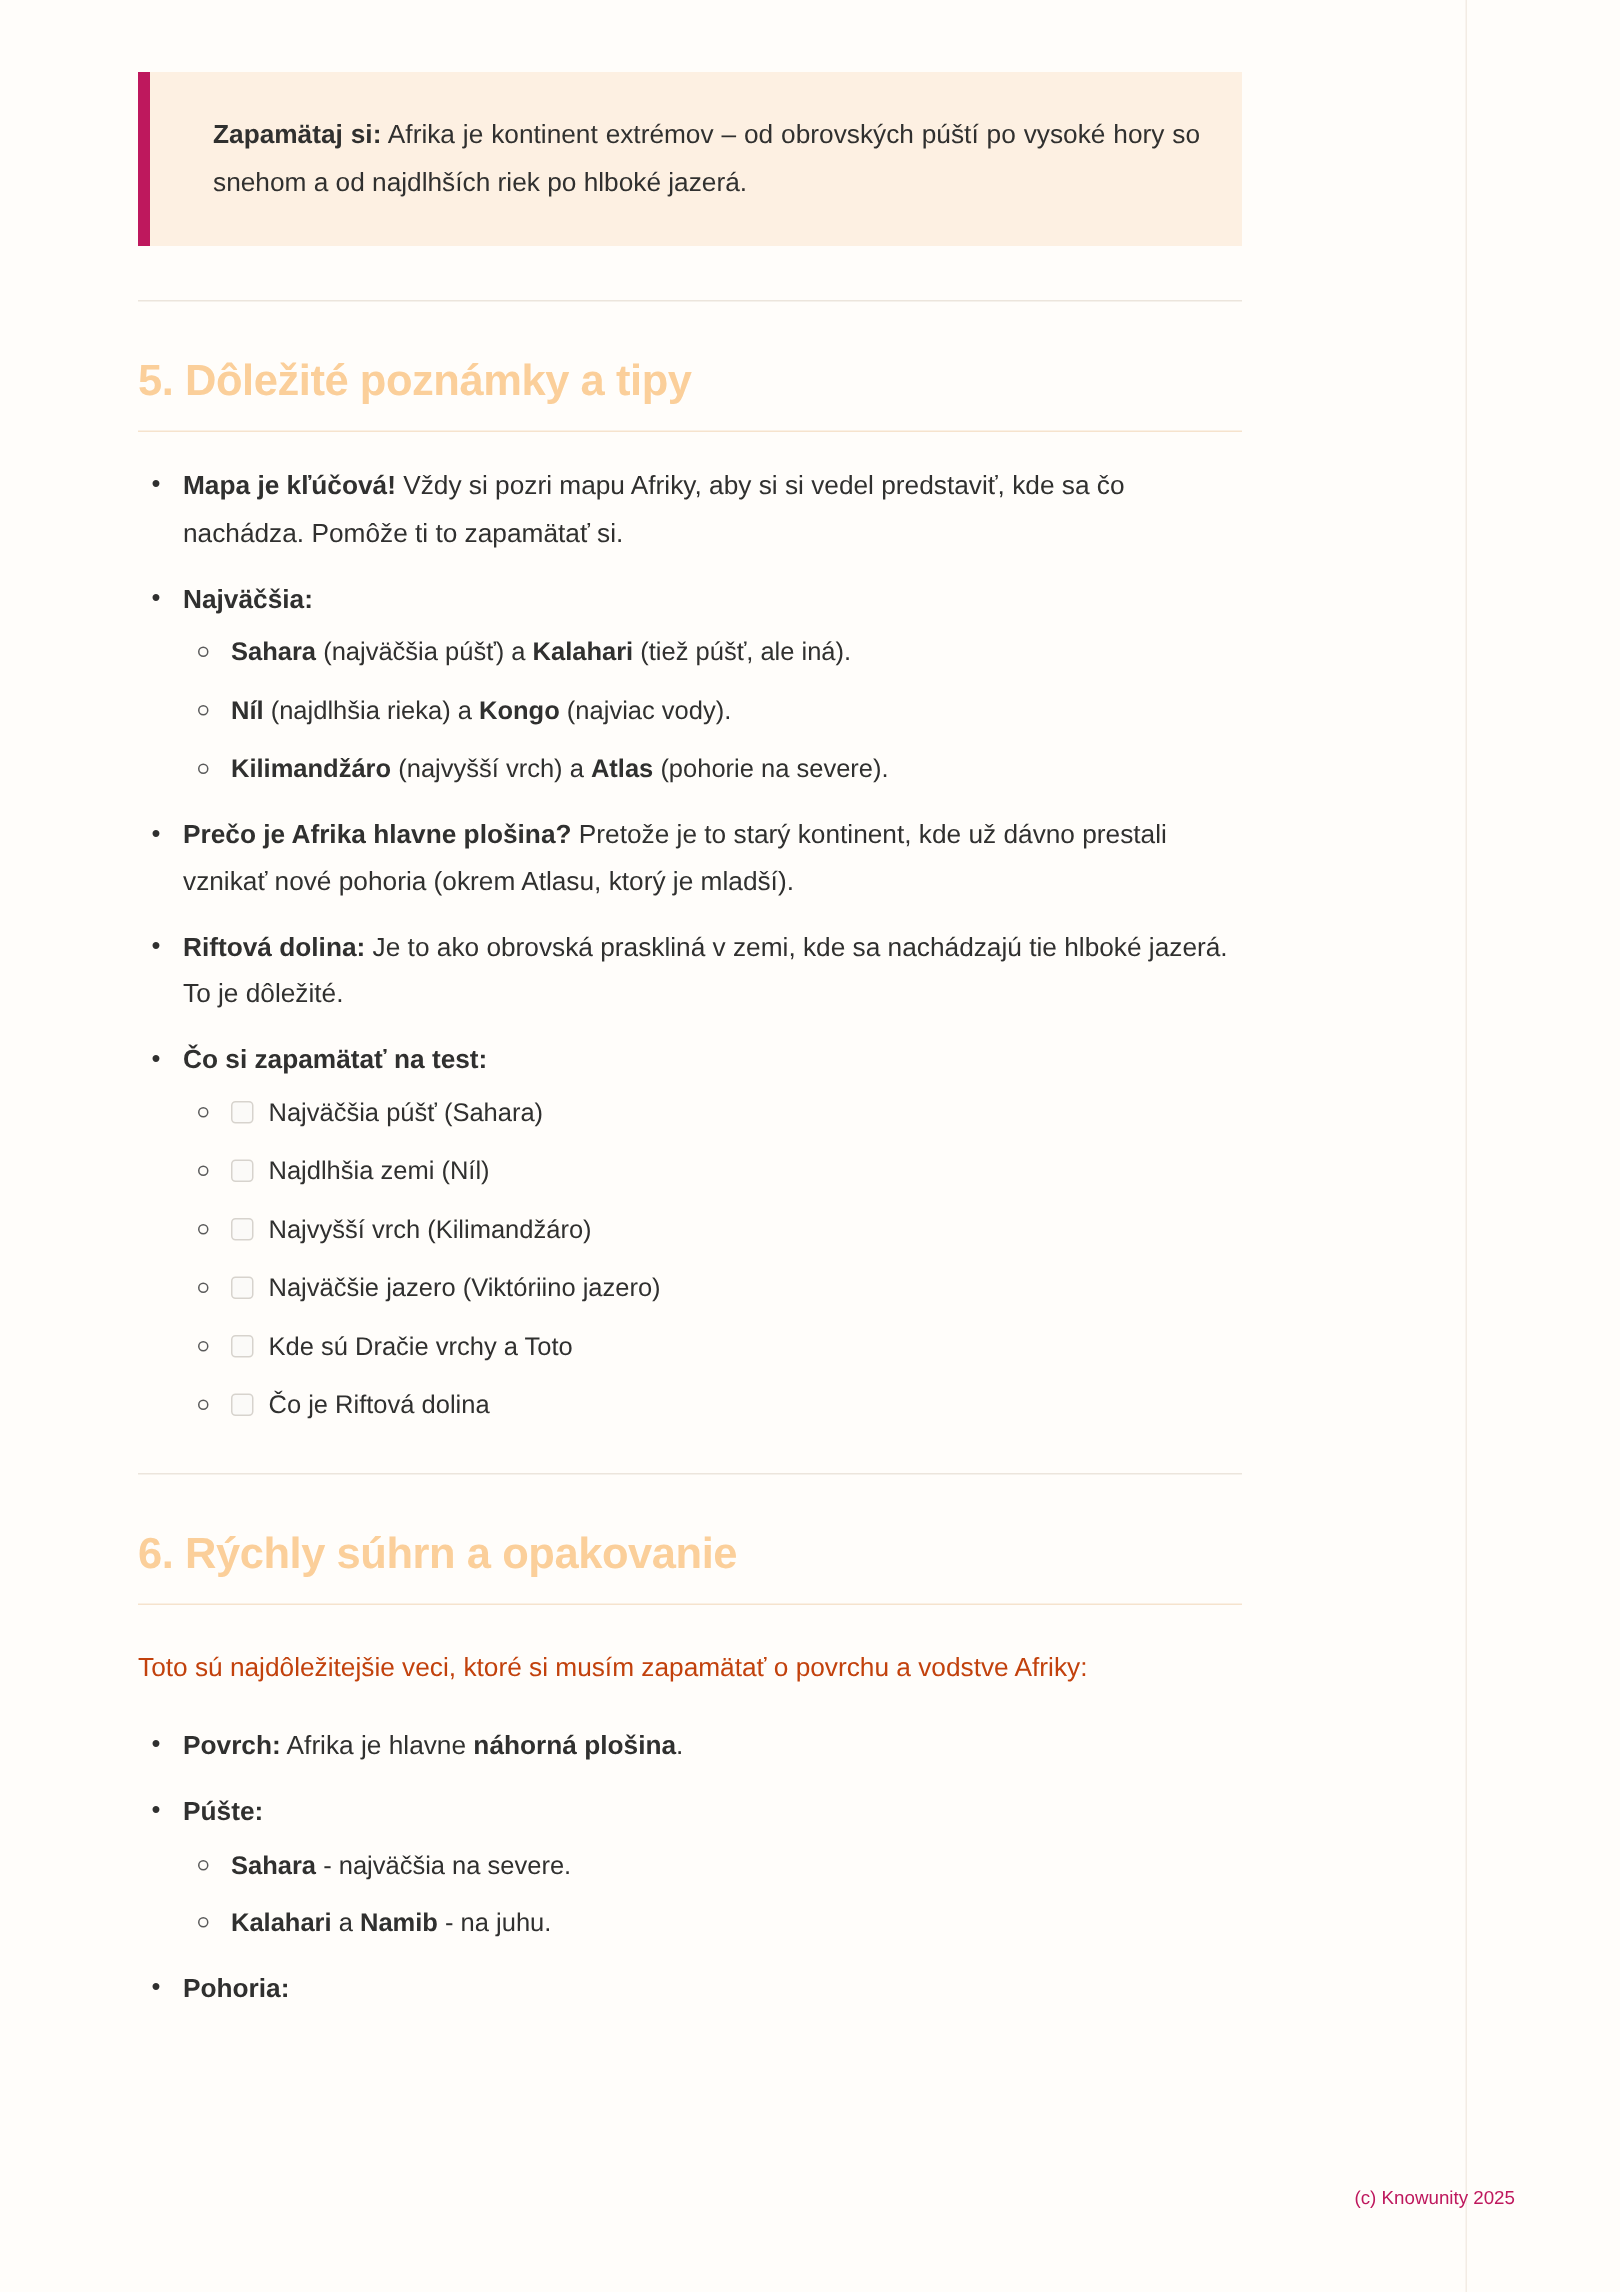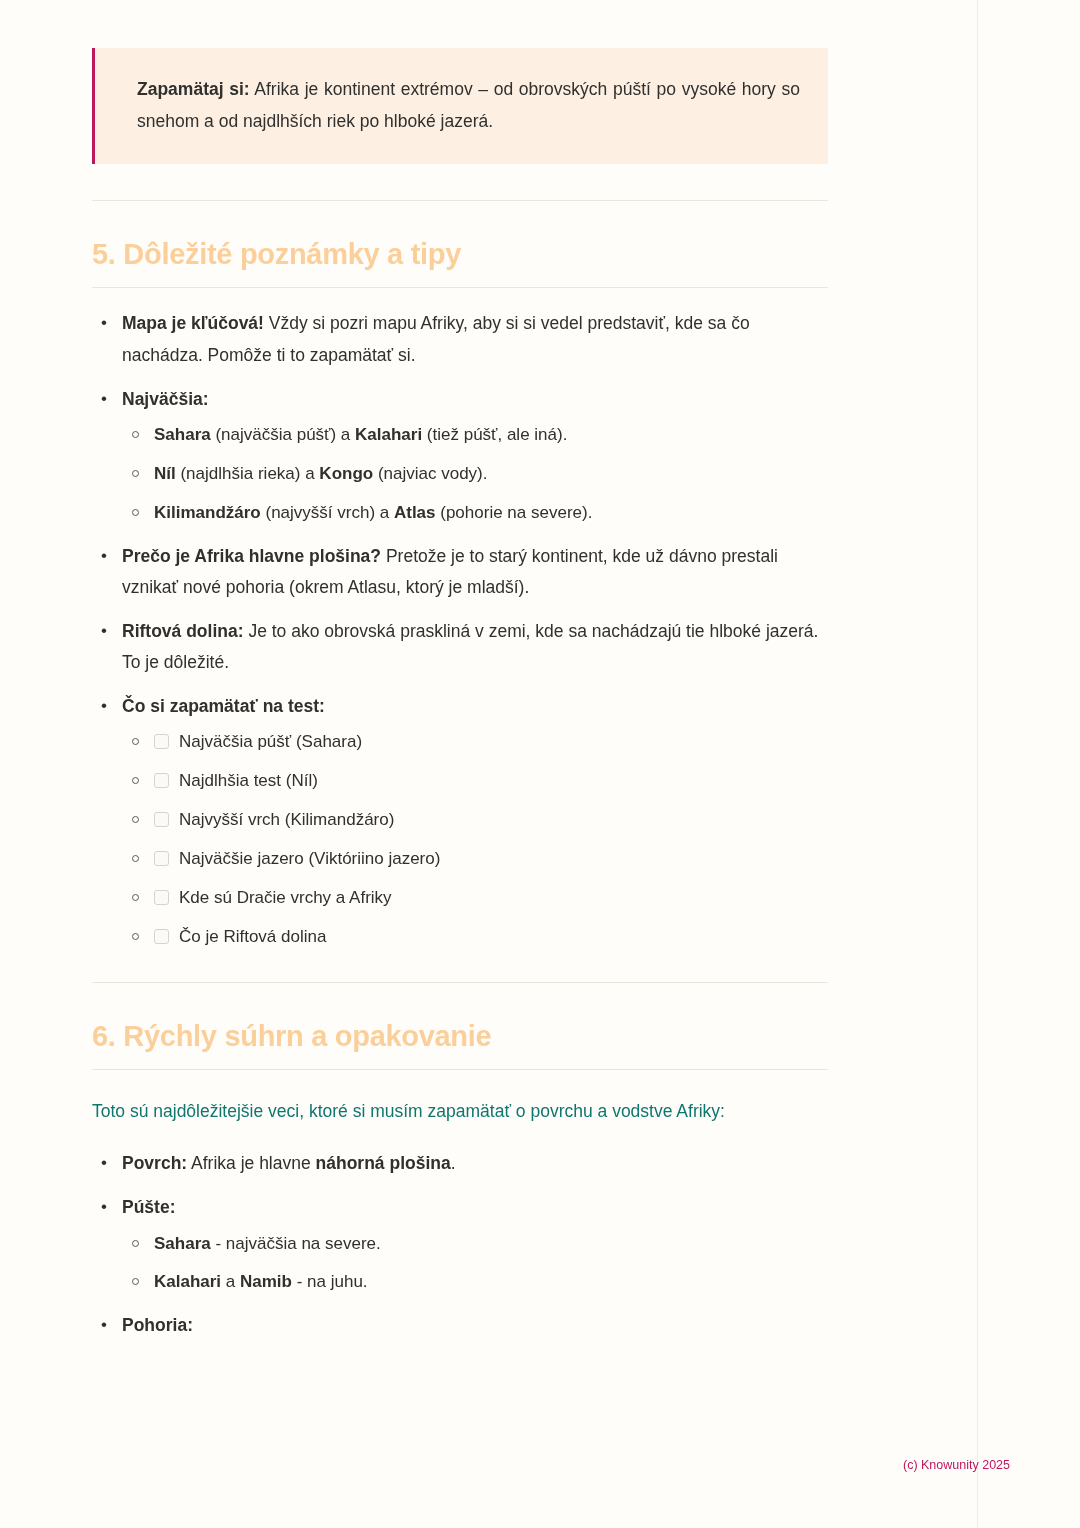--- a/index.html
+++ b/index.html
@@ -35,21 +35,21 @@
     position: absolute;
     left: 92px;
     top: 0;
     width: 736px;
   }
 
   
   .callout {
     margin-top: 48px;
     background: #fdf0e2;
-    border-left: 3px solid #be185d;
+    border-left: 8px solid #be185d;
     padding: 26px 28px 26px 42px;
     box-sizing: border-box;
   }
   .callout p {
     margin: 0;
     font-size: 17.5px;
     line-height: 1.82;
     text-align: justify;
     color: #30302f;
   }
@@ -130,21 +130,21 @@
     margin-right: 10px;
     box-sizing: border-box;
   }
   b { font-weight: bold; }
 
   p.para {
     font-size: 17.5px;
     line-height: 1.82;
     text-align: justify;
     margin: 26px 0 0 0;
-    color: #0f766e;
+    color: #c2410c;
   }
 
   .footer {
     position: absolute;
     right: 70px;
     bottom: 56px;
     font-size: 12.5px;
     color: #be185d;
   }
 </style>
@@ -203,33 +203,33 @@
       <li>
         <span class="bullet">•</span>
         <b>Čo si zapamätať na test:</b>
         <ul class="lvl2">
           <li>
             <span class="bullet-hollow"></span>
             <span class="chk"></span><span>Najväčšia púšť (Sahara)</span>
           </li>
           <li>
             <span class="bullet-hollow"></span>
-            <span class="chk"></span><span>Najdlhšia test (Níl)</span>
+            <span class="chk"></span><span>Najdlhšia zemi (Níl)</span>
           </li>
           <li>
             <span class="bullet-hollow"></span>
             <span class="chk"></span><span>Najvyšší vrch (Kilimandžáro)</span>
           </li>
           <li>
             <span class="bullet-hollow"></span>
             <span class="chk"></span><span>Najväčšie jazero (Viktóriino jazero)</span>
           </li>
           <li>
             <span class="bullet-hollow"></span>
-            <span class="chk"></span><span>Kde sú Dračie vrchy a Afriky</span>
+            <span class="chk"></span><span>Kde sú Dračie vrchy a Toto</span>
           </li>
           <li>
             <span class="bullet-hollow"></span>
             <span class="chk"></span><span>Čo je Riftová dolina</span>
           </li>
         </ul>
       </li>
     </ul>
 
     <div class="divider" style="margin-top:30px"></div>

